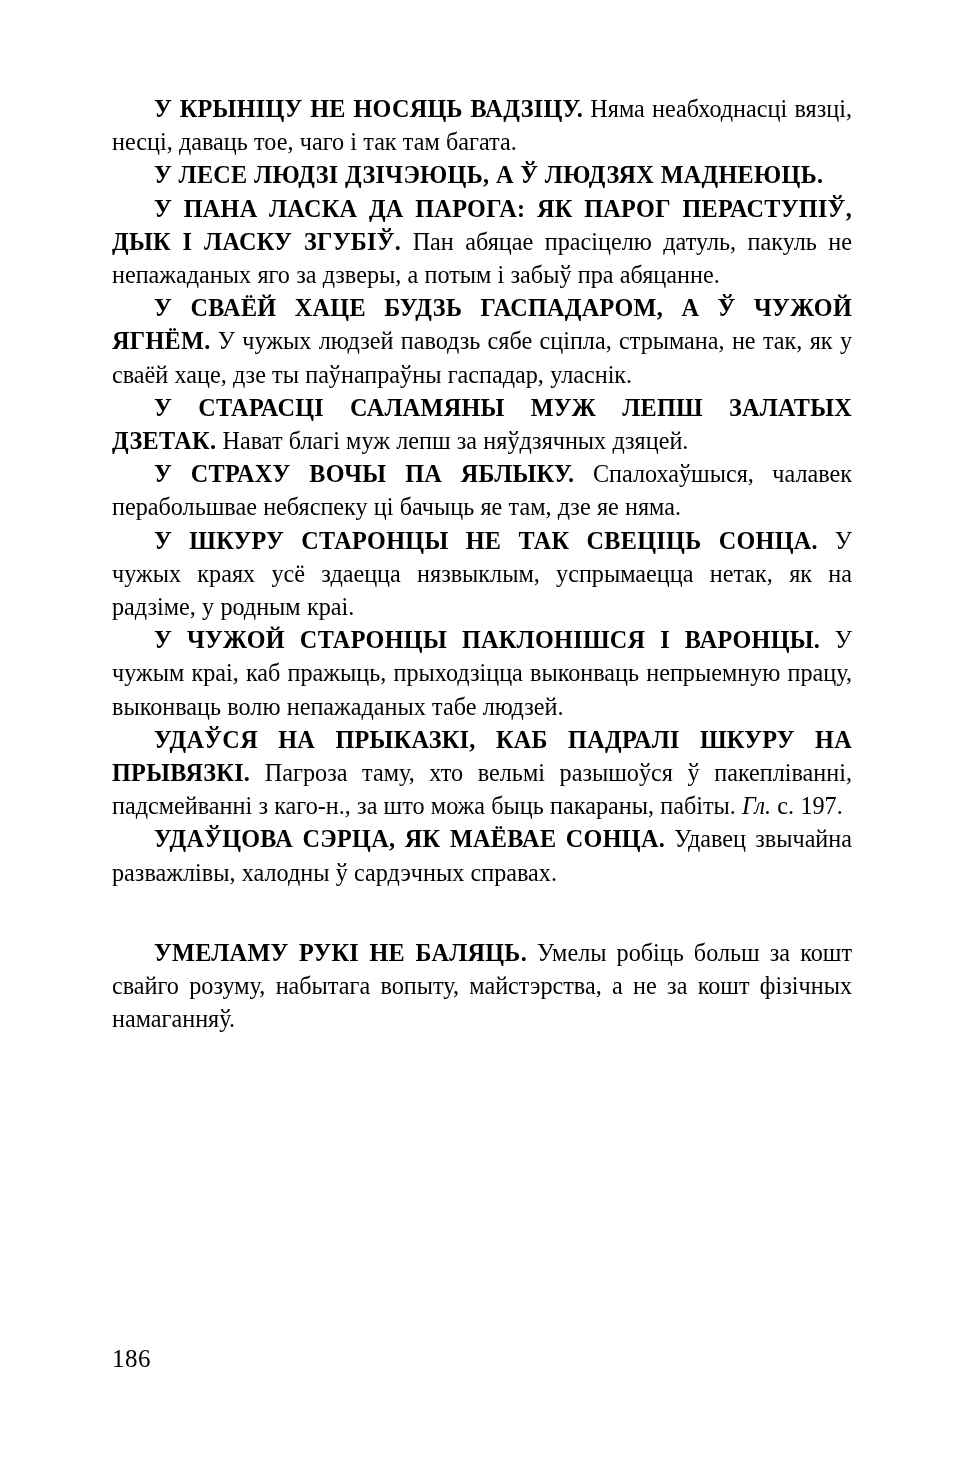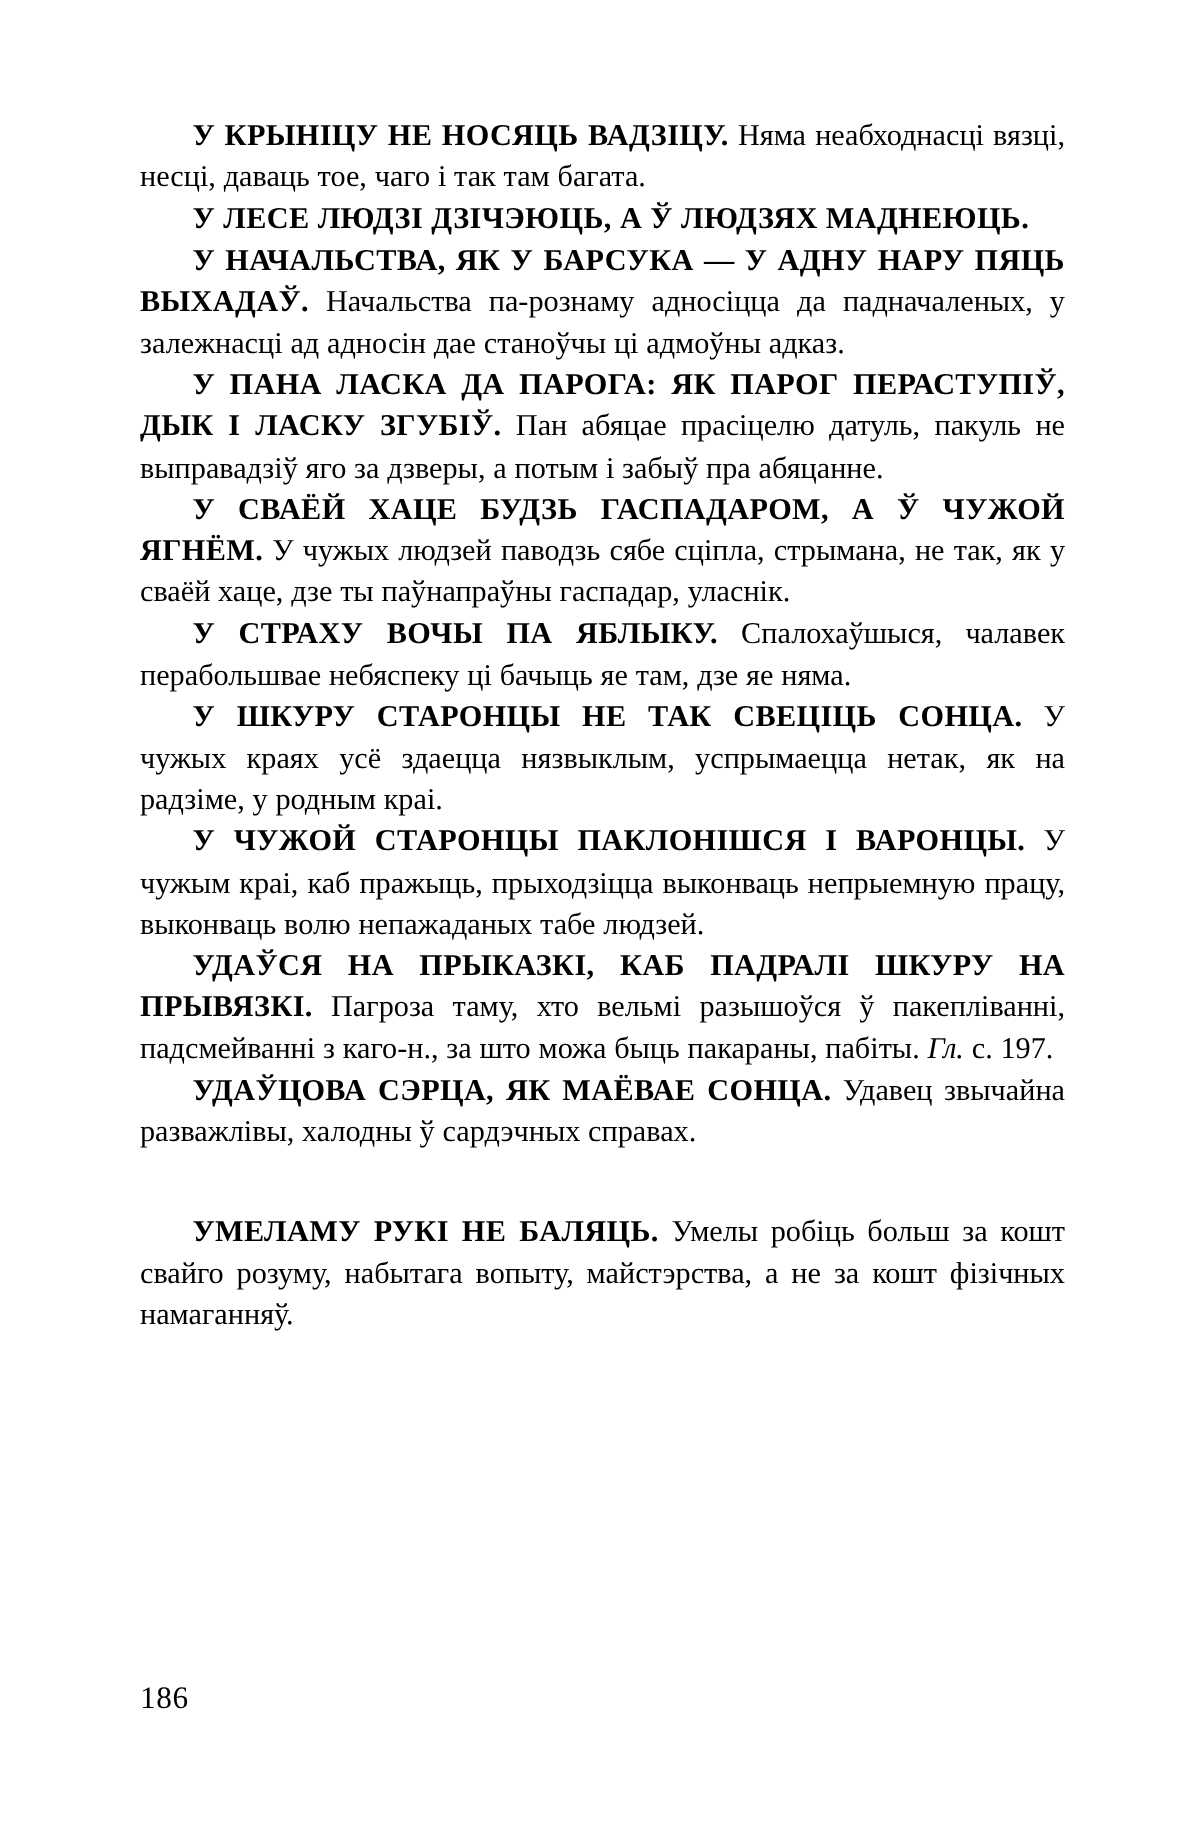--- a/index.html
+++ b/index.html
@@ -80,26 +80,26 @@
 <body>
 
 <div id="page">
 
   <div id="text-column">
 
     <p class="entry"><span class="headword">У КРЫНІЦУ НЕ НОСЯЦЬ ВАДЗІЦУ.</span><span class="gloss"> Няма неабход­насці вязці, несці, даваць тое, чаго і так там багата.</span></p>
 
     <p class="entry"><span class="headword">У ЛЕСЕ ЛЮДЗІ ДЗІЧЭЮЦЬ, А Ў ЛЮДЗЯХ МАД­НЕЮЦЬ.</span><span class="gloss"></span></p>
 
-    <p class="entry"><span class="headword">У НАЧАЛЬСТВА, ЯК У БАРСУКА — У АДНУ НАРУ ПЯЦЬ ВЫХАДАЎ.</span><span class="gloss"> Начальства па-рознаму адносіцца да падначаленых, у залежнасці ад адносін дае станоўчы ці адмоўны адказ.</span></p>
 
-    <p class="entry"><span class="headword">У ПАНА ЛАСКА ДА ПАРОГА: ЯК ПАРОГ ПЕРА­СТУПІЎ, ДЫК І ЛАСКУ ЗГУБІЎ.</span><span class="gloss"> Пан абяцае прасіцелю датуль, пакуль не выправадзіў яго за дзверы, а потым і за­быў пра абяцанне.</span></p>
+    <p class="entry"><span class="headword">У ПАНА ЛАСКА ДА ПАРОГА: ЯК ПАРОГ ПЕРА­СТУПІЎ, ДЫК І ЛАСКУ ЗГУБІЎ.</span><span class="gloss"> Пан абяцае прасіцелю датуль, пакуль не непажаданых яго за дзверы, а потым і за­быў пра абяцанне.</span></p>
 
     <p class="entry"><span class="headword">У СВАЁЙ ХАЦЕ БУДЗЬ ГАСПАДАРОМ, А Ў ЧУ­ЖОЙ ЯГНЁМ.</span><span class="gloss"> У чужых людзей паводзь сябе сціпла, стры­мана, не так, як у сваёй хаце, дзе ты паўнапраўны гаспа­дар, уласнік.</span></p>
 
+    <p class="entry"><span class="headword">У СТАРАСЦІ САЛАМЯНЫ МУЖ ЛЕПШ ЗАЛАТЫХ ДЗЕТАК.</span><span class="gloss"> Нават благі муж лепш за няўдзячных дзяцей.</span></p>
 
     <p class="entry"><span class="headword">У СТРАХУ ВОЧЫ ПА ЯБЛЫКУ.</span><span class="gloss"> Спалохаўшыся, чала­век перабольшвае небяспеку ці бачыць яе там, дзе яе няма.</span></p>
 
 
     <p class="entry"><span class="headword">У ШКУРУ СТАРОНЦЫ НЕ ТАК СВЕЦІЦЬ СОНЦА.</span><span class="gloss"> У чужых краях усё здаецца нязвыклым, успрымаецца не­так, як на радзіме, у родным краі.</span></p>
 
     <p class="entry"><span class="headword">У ЧУЖОЙ СТАРОНЦЫ ПАКЛОНІШСЯ І ВАРОН­ЦЫ.</span><span class="gloss"> У чужым краі, каб пражыць, прыходзіцца выконваць непрыемную працу, выконваць волю непажаданых табе людзей.</span></p>
 
     <p class="entry"><span class="headword">УДАЎСЯ НА ПРЫКАЗКІ, КАБ ПАДРАЛІ ШКУРУ НА ПРЫВЯЗКІ.</span><span class="gloss"> Пагроза таму, хто вельмі разышоўся ў пакепліванні, падсмейванні з каго-н., за што можа быць пакараны, пабіты. </span><span class="xref">Гл.</span><span class="gloss"> с. 197.</span></p>
 

